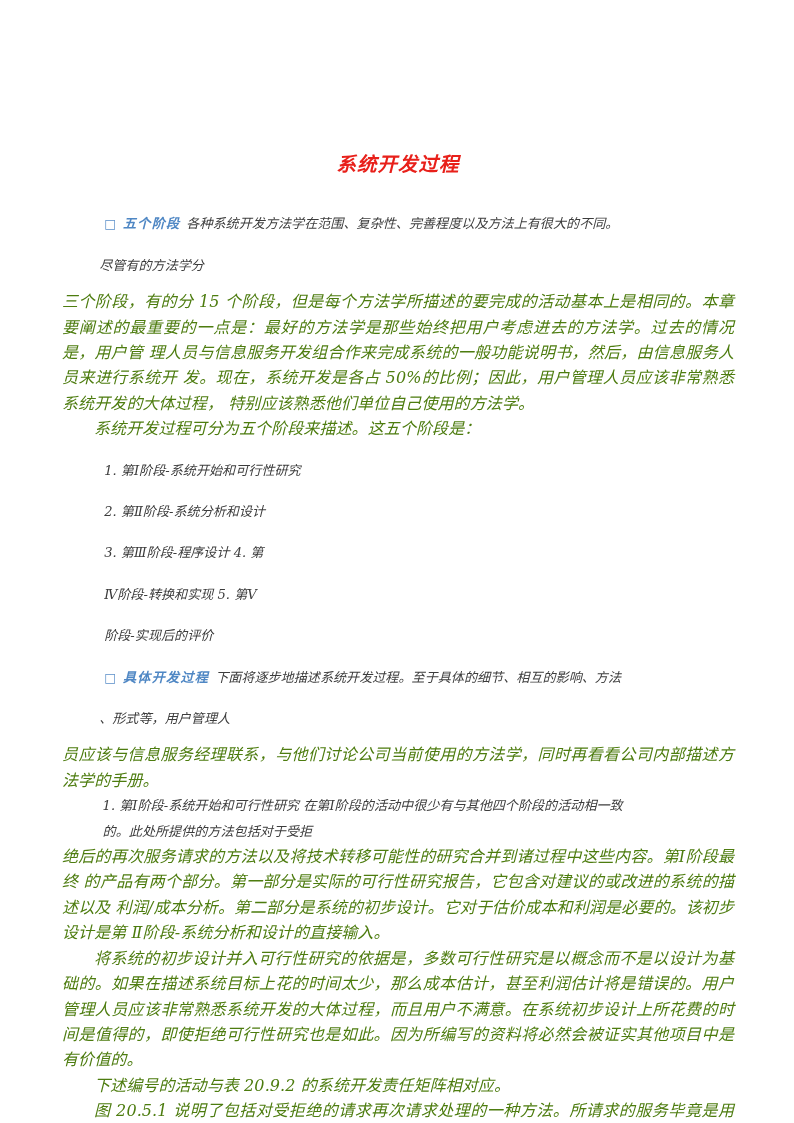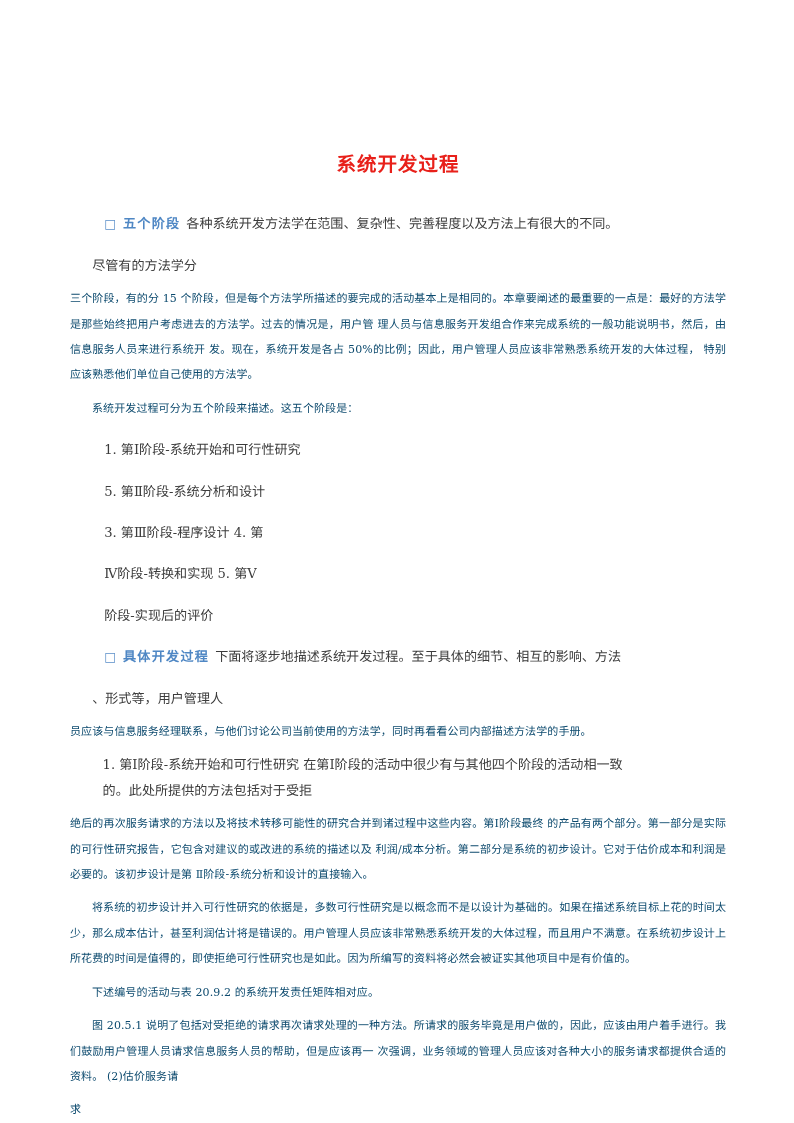--- a/index.html
+++ b/index.html
@@ -15,20 +15,21 @@
     font-family: "DejaVu Serif", "Liberation Serif", serif;
     color: #3a3a3a;
   }
   .page {
     position: relative;
     width: 794px;
     height: 1123px;
     box-sizing: border-box;
     padding: 0;
     background: #ffffff;
+    font-style: italic;
   }
   .content {
     position: absolute;
     left: 62px;
     top: 152px;
     width: 672px;
   }
 
   
   .doc-title {
@@ -37,26 +38,26 @@
     font-size: 19.5px;
     font-weight: bold;
     letter-spacing: 1px;
     line-height: 1.3;
     margin: 0 0 34px 0;
     font-family: "DejaVu Sans", "Liberation Sans", sans-serif;
   }
 
   
   .para {
-    margin: 8px;
-    font-size: 11px;
+    margin: 0;
+    font-size: 16px;
     line-height: 25.4px;
     text-align: justify;
     text-justify: inter-ideograph;
-    color: #0c4a6e;
+    color: #4d7c0f;
     letter-spacing: 0.1px;
   }
   .para.indent {
     text-indent: 2em;
   }
   .para.hang {
     
     text-indent: 0;
   }
   .list-line {
@@ -83,21 +84,21 @@
     letter-spacing: 0;
     padding-right: 0.55em;
   }
   .bullet-title {
     color: #4f87c4;
     font-weight: bold;
     letter-spacing: 1.3px;
     padding-right: 0.45em;
   }
   .bullet-cont {
-    margin: 4px;
+    margin: 11px;
     font-size: 13.1px;
     line-height: 25.4px;
     padding-left: 2em;
     color: #3c3c3c;
   }
   .sub-cont {
     margin: 0;
     font-size: 13.1px;
     line-height: 25.4px;
     padding-left: 3.1em;
@@ -115,21 +116,21 @@
     <p class="bullet-block">
       <span class="bullet-sq">□</span><span class="bullet-title">五个阶段</span><span>各种系统开发方法学在范围、复杂性、完善程度以及方法上有很大的不同。</span>
     </p>
     <p class="bullet-cont">尽管有的方法学分</p>
 
     <p class="para hang">三个阶段，有的分 15 个阶段，但是每个方法学所描述的要完成的活动基本上是相同的。本章要阐述的最重要的一点是：最好的方法学是那些始终把用户考虑进去的方法学。过去的情况是，用户管 理人员与信息服务开发组合作来完成系统的一般功能说明书，然后，由信息服务人员来进行系统开 发。现在，系统开发是各占 50%的比例；因此，用户管理人员应该非常熟悉系统开发的大体过程， 特别应该熟悉他们单位自己使用的方法学。</p>
 
     <p class="para indent">系统开发过程可分为五个阶段来描述。这五个阶段是：</p>
 
     <p class="list-line">1. 第Ⅰ阶段-系统开始和可行性研究</p>
-    <p class="list-line">5. 第Ⅱ阶段-系统分析和设计</p>
+    <p class="list-line">2. 第Ⅱ阶段-系统分析和设计</p>
     <p class="list-line">3. 第Ⅲ阶段-程序设计  4. 第</p>
     <p class="list-line">Ⅳ阶段-转换和实现  5. 第Ⅴ</p>
     <p class="list-line">阶段-实现后的评价</p>
 
 
     <p class="bullet-block">
       <span class="bullet-sq">□</span><span class="bullet-title">具体开发过程</span><span>下面将逐步地描述系统开发过程。至于具体的细节、相互的影响、方法</span>
     </p>
     <p class="bullet-cont">、形式等，用户管理人</p>
 

